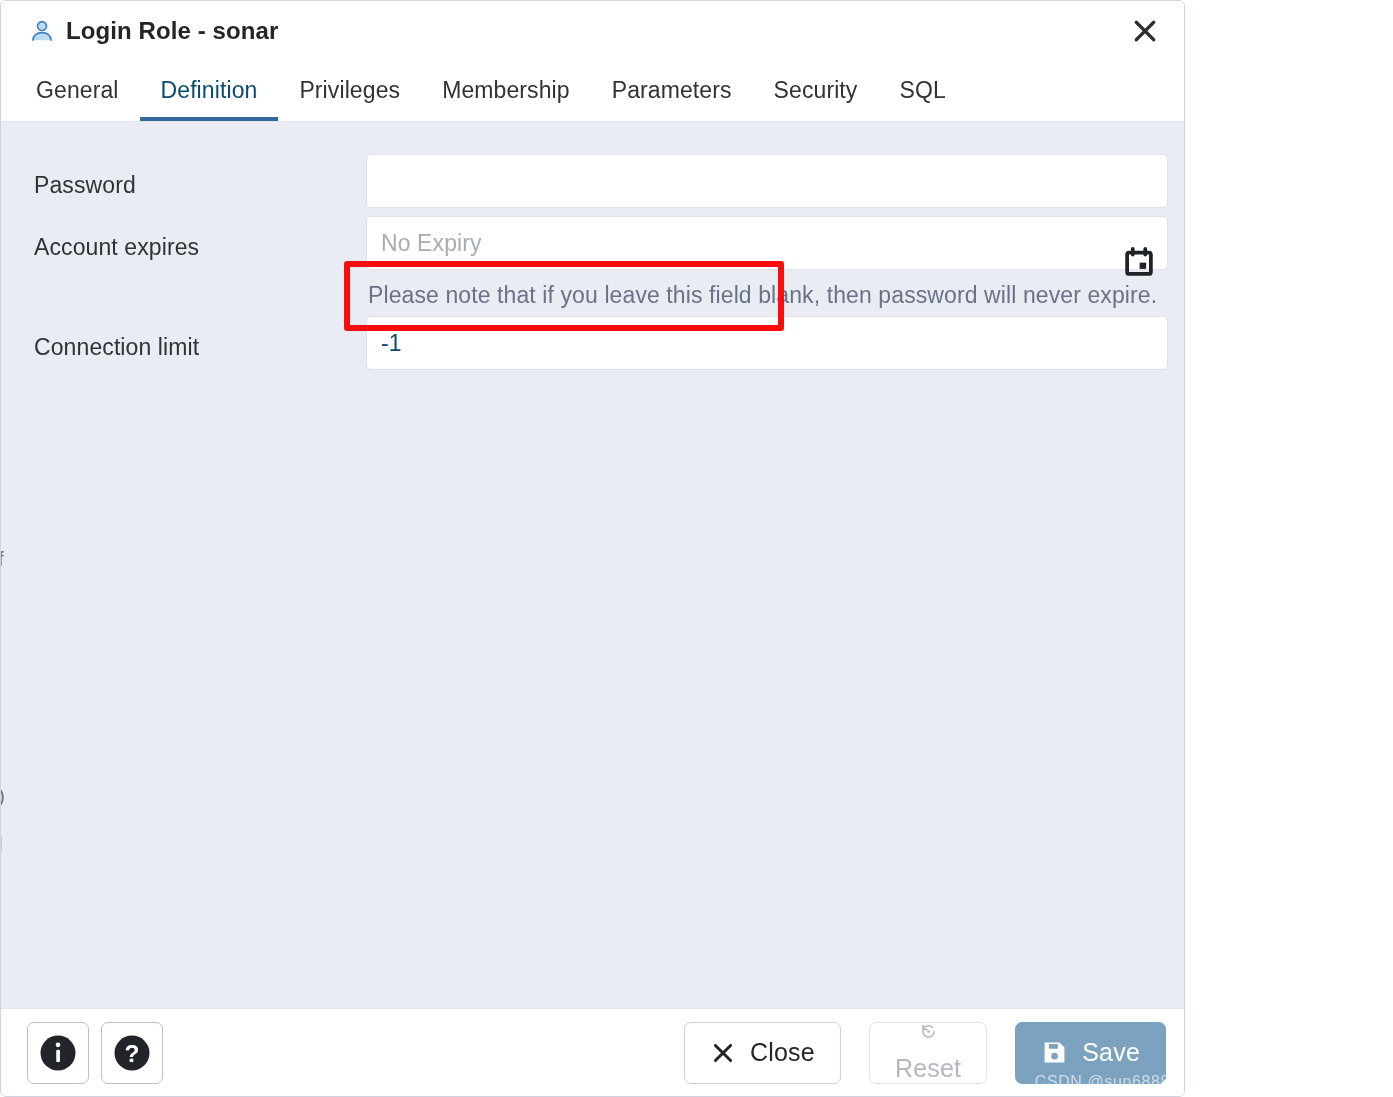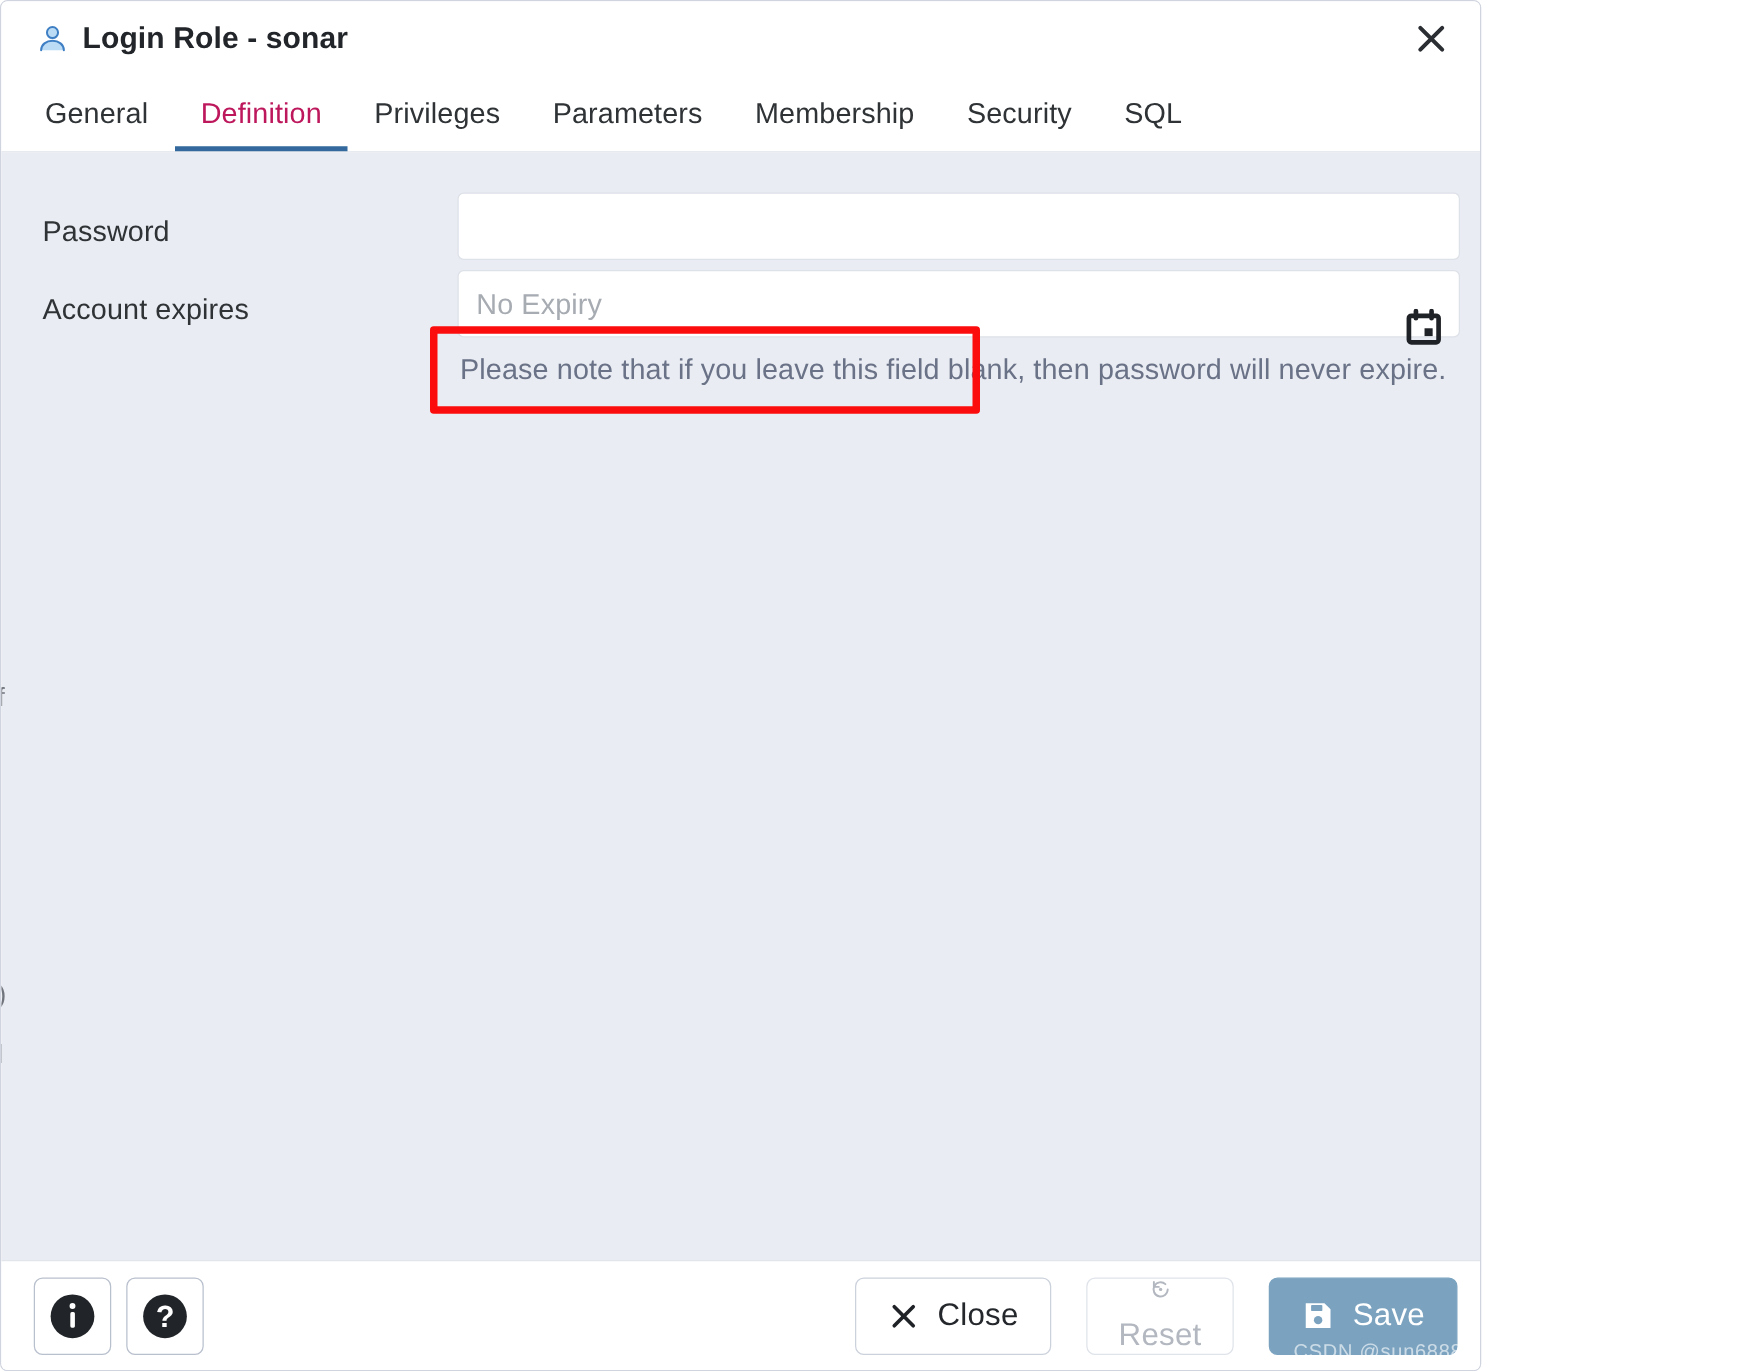--- a/index.html
+++ b/index.html
@@ -82,21 +82,21 @@
     align-items: center;
     padding: 0 21px;
     font-size: 23px;
     color: #2f3336;
     cursor: pointer;
     position: relative;
     white-space: nowrap;
     letter-spacing: 0.1px;
   }
   .tab.active {
-    color: #be185d;
+    color: #0c4a6e;
   }
   .tab.active::after {
     content: "";
     position: absolute;
     left: 0;
     right: 0;
     bottom: 0;
     height: 4px;
     background: #33699c;
   }
@@ -274,22 +274,22 @@
       <svg width="30" height="30" viewBox="0 0 24 24">
         <path d="M5 5 L19 19 M19 5 L5 19" stroke="#2b2f33" stroke-width="2.6" stroke-linecap="round"></path>
       </svg>
     </div>
   </div>
 
   <div id="tabbar">
     <div class="tab">General</div>
     <div class="tab active">Definition</div>
     <div class="tab">Privileges</div>
+    <div class="tab">Membership</div>
     <div class="tab">Parameters</div>
-    <div class="tab">Membership</div>
     <div class="tab">Security</div>
     <div class="tab">SQL</div>
   </div>
 
   <div id="body">
 
     <div class="field-row">
       <div class="field-label">Password</div>
       <div class="field-control">
         <input class="inp" type="password" placeholder="" style="">
@@ -302,20 +302,26 @@
         <input class="inp" type="text" placeholder="No Expiry" style="">
         <svg id="calendar-icon" viewBox="0 0 24 24">
           <rect x="2.5" y="4.5" width="19" height="17" rx="1.6" fill="none" stroke="#1f2226" stroke-width="3"></rect>
           <path d="M7 1.5 V6 M17 1.5 V6" stroke="#1f2226" stroke-width="3" stroke-linecap="round"></path>
           <rect x="12.5" y="12.5" width="5.2" height="5" fill="#1f2226"></rect>
         </svg>
         <div class="help-text">Please note that if you leave this field blank, then password will never expire.</div>
       </div>
     </div>
 
+    <div class="field-row">
+      <div class="field-label">Connection limit</div>
+      <div class="field-control">
+        <input class="inp" type="text" placeholder="" value="-1" style="">
+      </div>
+    </div>
 
     <div id="password-highlight"></div>
 
     <div class="edge-glyph" style="top:425px;">f</div>
     <div class="edge-glyph" style="top:662px;">)</div>
     <div class="edge-glyph" style="top:710px;">l</div>
   </div>
 
   <div id="footer">
     <div class="footer-left">

